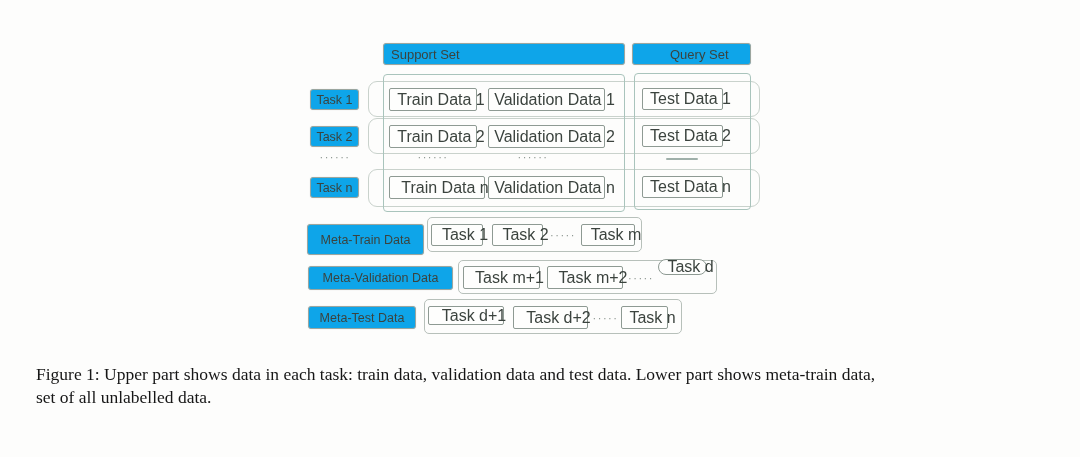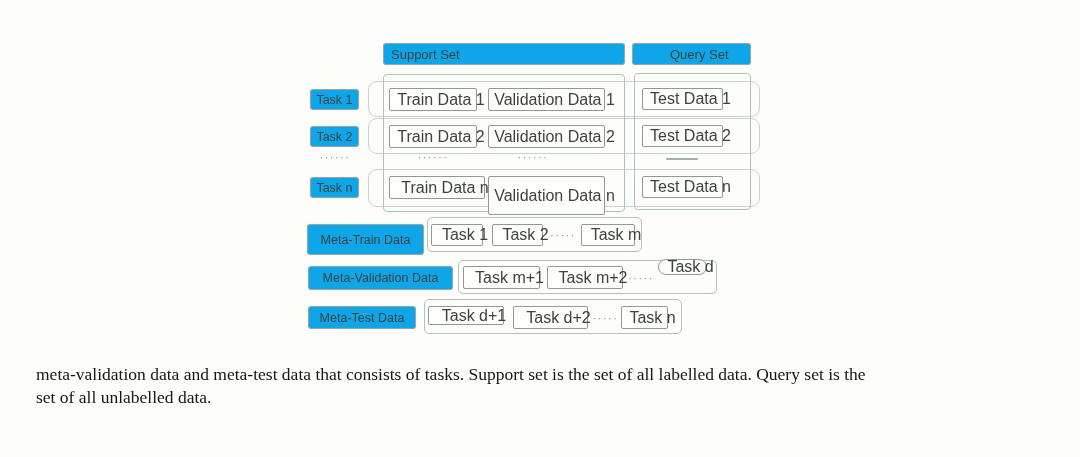--- a/index.html
+++ b/index.html
@@ -94,21 +94,21 @@
   <div class="abs data" style="left:488px;top:125px;width:117px;height:23px;">Validation Data 2</div>
   <div class="abs data" style="left:642px;top:125px;width:81px;height:22px;">Test Data 2</div>
 
   <div class="abs dots" style="left:312px;top:150px;width:46px;height:14px;">······</div>
   <div class="abs dots" style="left:398px;top:150px;width:70px;height:14px;">······</div>
   <div class="abs dots" style="left:498px;top:150px;width:70px;height:14px;">······</div>
   <div class="abs dash" style="left:666px;top:158px;width:32px;"></div>
 
   <div class="abs lbl" style="left:310px;top:177px;width:49px;height:21px;">Task n</div>
   <div class="abs data" style="left:389px;top:176px;width:96px;height:23px;">Train Data n</div>
-  <div class="abs data" style="left:488px;top:176px;width:117px;height:39px;text-align:right;">Validation Data n</div>
+  <div class="abs data" style="left:488px;top:176px;width:117px;height:23px;text-align:right;">Validation Data n</div>
   <div class="abs data" style="left:642px;top:176px;width:81px;height:22px;">Test Data n</div>
 
   <div class="abs meta-box" style="left:427px;top:217px;width:215px;height:35px;"></div>
   <div class="abs lbl" style="left:307px;top:224px;width:117px;height:31px;">Meta-Train Data</div>
   <div class="abs data" style="left:431px;top:224px;width:52px;height:22px;">Task 1</div>
   <div class="abs data" style="left:492px;top:224px;width:51px;height:22px;">Task 2</div>
   <div class="abs dots" style="left:546px;top:224px;width:34px;height:22px;">·····</div>
   <div class="abs data" style="left:581px;top:224px;width:54px;height:22px;">Task m</div>
 
   <div class="abs meta-box" style="left:458px;top:260px;width:259px;height:34px;"></div>
@@ -119,17 +119,17 @@
   <div class="abs data" style="left:658px;top:259px;width:49px;height:16px;border-radius:10px;">Task d</div>
 
   <div class="abs meta-box" style="left:424px;top:299px;width:258px;height:35px;"></div>
   <div class="abs lbl" style="left:308px;top:306px;width:108px;height:23px;">Meta-Test Data</div>
   <div class="abs data" style="left:428px;top:306px;width:76px;height:19px;">Task d+1</div>
   <div class="abs data" style="left:513px;top:306px;width:75px;height:23px;">Task d+2</div>
   <div class="abs dots" style="left:591px;top:306px;width:29px;height:23px;">·····</div>
   <div class="abs data" style="left:621px;top:306px;width:47px;height:23px;">Task n</div>
 
   <div class="abs caption" style="left:36px;top:363px;width:1012px;">
-    <div>meta-validation data and meta-test data that consists of tasks. Support set is the set of all labelled data. Query set is the</div>
+    <div>Figure 1: Upper part shows data in each task: train data, validation data and test data. Lower part shows meta-train data,</div>
     <div>set of all unlabelled data.</div>
   </div>
 
 </div>
 
 </body></html>

